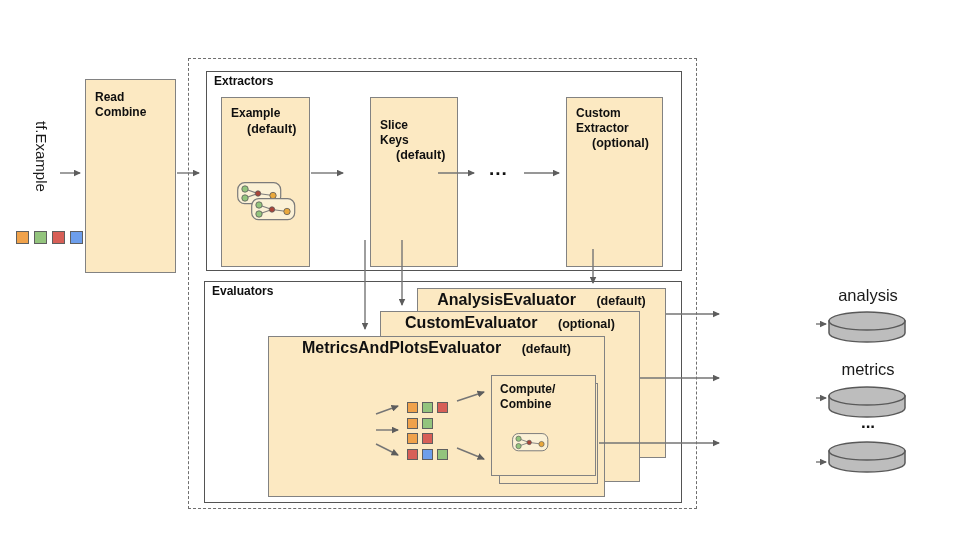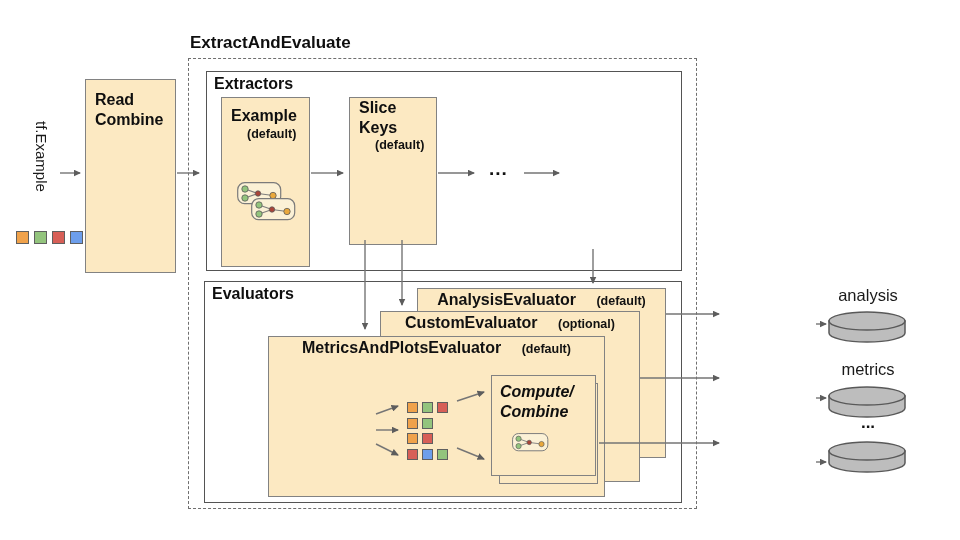--- a/index.html
+++ b/index.html
@@ -2,21 +2,21 @@
 <html><head>
 <meta charset="utf-8">
 <style>
   html,body{margin:0;padding:0;background:#fff;}
   #stage{position:relative;width:960px;height:540px;background:#ffffff;overflow:hidden;
          font-family:"Liberation Sans","DejaVu Sans",sans-serif;color:#111;}
   .abs{position:absolute;box-sizing:border-box;}
   .tanbox{position:absolute;box-sizing:border-box;background:#FCE9C2;border:1.5px solid #828282;}
   .frame{position:absolute;box-sizing:border-box;border:1.5px solid #545454;background:transparent;}
   .dashed{position:absolute;box-sizing:border-box;border:1.5px dashed #6f6f6f;background:transparent;}
-  .lbl{font-weight:bold;font-size:16px;line-height:1.22;color:#0f0f0f;}
+  .lbl{font-weight:bold;font-size:12px;line-height:1.22;color:#0f0f0f;}
   .qual{font-weight:bold;font-size:12.5px;line-height:1.3;margin-left:16px;}
   .plain{font-weight:normal;font-size:16px;color:#1a1a1a;}
   .stacklbl{position:absolute;width:100%;text-align:center;font-weight:bold;font-size:16px;
             padding-top:2px;white-space:nowrap;}
   .stacklbl .qual{font-size:12.5px;}
   .vtext{writing-mode:vertical-rl;font-size:15px;color:#1a1a1a;}
   .sqrow{position:absolute;display:flex;gap:4px;}
   .sq{width:11px;height:11px;border:1.5px solid #5f5f5f;box-sizing:border-box;}
   .sq-lg{width:13px;height:13px;border:1.7px solid #5f5f5f;box-sizing:border-box;}
   .ellip{position:absolute;font-weight:bold;font-size:19px;color:#111;letter-spacing:1px;}
@@ -33,40 +33,44 @@
     <span class="sq-lg" style="background: rgb(147, 196, 125);"></span>
     <span class="sq-lg" style="background: rgb(215, 95, 87);"></span>
     <span class="sq-lg" style="background: rgb(109, 158, 235);"></span>
   </div>
 
   <div class="tanbox" style="left:85px;top:79px;width:91px;height:194px;padding:10px 6px 0 9px;">
     <span class="lbl" style="display:block;">Read</span>
     <span class="lbl" style="display:block;">Combine</span>
   </div>
 
-  <div class="abs lbl" style="left:190px;top:33px;font-size:17px;">ExtractAndEvaluate</div>
   <div class="dashed" style="left:188px;top:58px;width:509px;height:451px;"></div>
 
   <div class="frame" style="left:206px;top:71px;width:476px;height:200px;">
     <span class="lbl" style="position:absolute;left:7px;top:2px;">Extractors</span>
   </div>
 
   <div class="tanbox" style="left:221px;top:97px;width:89px;height:170px;padding:8px 4px 0 9px;">
     <span class="lbl" style="display:block;">Example</span>
     <span class="qual" style="display:block;">(default)</span>
   </div>
 
-  <div class="tanbox" style="left:349px;top:97px;width:88px;height:148px;padding:0 4px 0 9px;">
+  <div class="tanbox" style="left:370px;top:97px;width:88px;height:170px;padding:20px 4px 0 9px;">
     <span class="lbl" style="display:block;">Slice</span>
     <span class="lbl" style="display:block;">Keys</span>
     <span class="qual" style="display:block;">(default)</span>
   </div>
 
   <div class="ellip" style="left:489px;top:158px;">...</div>
 
+  <div class="tanbox" style="left:566px;top:97px;width:97px;height:170px;padding:8px 4px 0 9px;">
+    <span class="lbl" style="display:block;">Custom</span>
+    <span class="lbl" style="display:block;">Extractor</span>
+    <span class="qual" style="display:block;">(optional)</span>
+  </div>
 
   <div class="frame" style="left:204px;top:281px;width:478px;height:222px;">
     <span class="lbl" style="position:absolute;left:7px;top:2px;">Evaluators</span>
   </div>
 
   <div class="tanbox" style="left:417px;top:288px;width:249px;height:170px;z-index:1;">
     <div class="stacklbl">
       <span>AnalysisEvaluator</span>
       <span class="qual">(default)</span>
     </div>
@@ -100,21 +104,21 @@
     <span class="sq" style="background: rgb(240, 162, 75);"></span>
     <span class="sq" style="background: rgb(215, 95, 87);"></span>
   </div>
   <div class="sqrow" style="left:407px;top:449px;z-index:6;">
     <span class="sq" style="background: rgb(215, 95, 87);"></span>
     <span class="sq" style="background: rgb(109, 158, 235);"></span>
     <span class="sq" style="background: rgb(147, 196, 125);"></span>
   </div>
 
   <div class="tanbox" style="left:499px;top:383px;width:99px;height:101px;z-index:4;"></div>
-  <div class="tanbox" style="left:491px;top:375px;width:105px;height:101px;padding:6px 4px 0 8px;z-index:5;font-style:italic;">
+  <div class="tanbox" style="left:491px;top:375px;width:105px;height:101px;padding:6px 4px 0 8px;z-index:5;">
     <span class="lbl" style="display:block;">Compute/</span>
     <span class="lbl" style="display:block;">Combine</span>
   </div>
 
 
   <div class="abs plain" style="left:830px;top:286px;width:76px;text-align:center;font-size:16.5px;">analysis</div>
   <div class="abs plain" style="left:830px;top:360px;width:76px;text-align:center;font-size:16.5px;">metrics</div>
   <div class="abs" style="left:830px;top:413px;width:76px;text-align:center;font-size:17px;font-weight:bold;">...</div>
 
   <svg class="overlay" width="960" height="540" viewBox="0 0 960 540">

